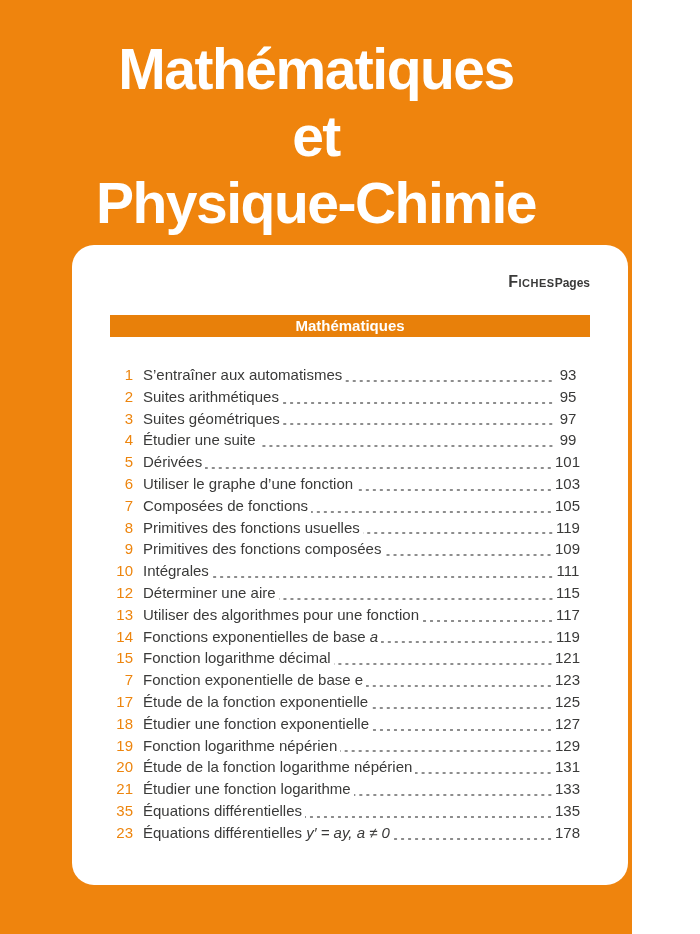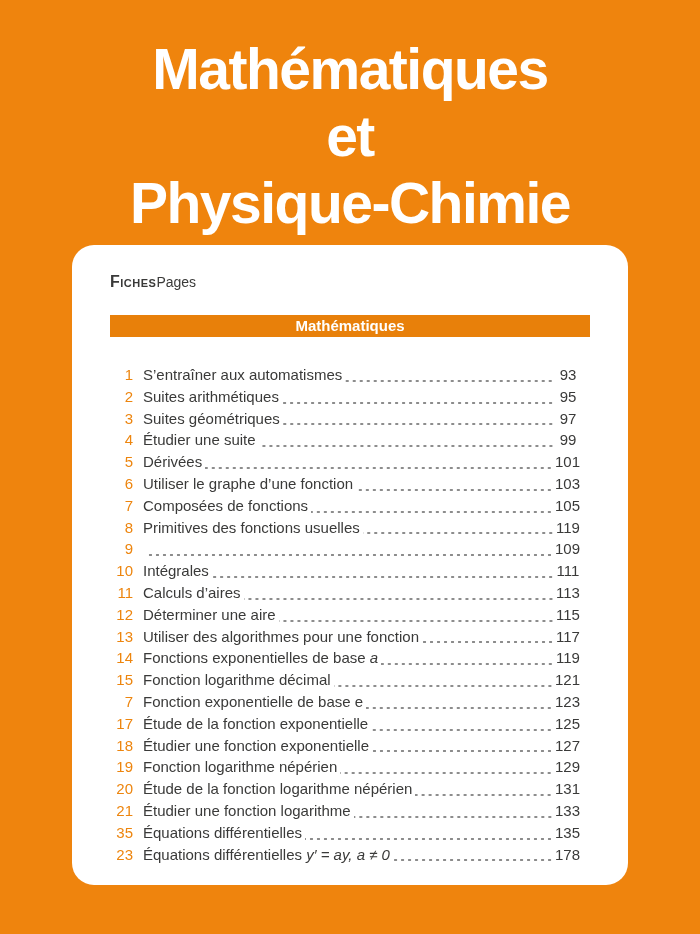--- a/index.html
+++ b/index.html
@@ -5,21 +5,21 @@
   html, body {
     margin: 0;
     padding: 0;
     width: 700px;
     height: 934px;
     overflow: hidden;
     font-family: "Liberation Sans", sans-serif;
   }
   .page {
     position: relative;
-    width: 700px;
+    width: 632px;
     height: 934px;
     background: var(--bg, #EF840D);
   }
   .cover-title {
     position: absolute;
     top: 36px;
     left: 0;
     right: 0;
     text-align: center;
     color: #ffffff;
@@ -34,34 +34,34 @@
     top: 245px;
     width: 556px;
     height: 640px;
     background: #ffffff;
     border-radius: 22px;
     box-sizing: border-box;
     padding: 28px 38px 0 38px;
   }
   .card-header {
     display: flex;
-    justify-content: flex-start;
+    justify-content: flex-end;
     align-items: baseline;
     height: 20px;
   }
   .fiches {
     font-variant: small-caps;
     font-size: 16px;
     font-weight: 600;
     letter-spacing: 0.5px;
     color: var(--text, #3A3A39);
   }
   .pages {
-    font-size: 14px;
-    font-weight: 400;
+    font-size: 12px;
+    font-weight: 700;
     color: var(--text, #3A3A39);
   }
   .banner {
     margin-top: 22px;
     height: 22px;
     line-height: 22px;
     background: var(--banner, #E8800A);
     color: #ffffff;
     font-size: 15px;
     font-weight: bold;
@@ -171,36 +171,31 @@
           <span class="pg">105</span>
         </div>
         <div class="row">
           <span class="num">8</span>
           <span class="title">Primitives des fonctions usuelles</span>
           <span class="dots"></span>
           <span class="pg">119</span>
         </div>
         <div class="row">
           <span class="num">9</span>
+          <span class="title">Primitives des fonctions composées</span>
           <span class="dots"></span>
           <span class="pg">109</span>
         </div>
         <div class="row">
           <span class="num">10</span>
           <span class="title">Intégrales</span>
           <span class="dots"></span>
           <span class="pg">111</span>
         </div>
         <div class="row">
-          <span class="num">11</span>
-          <span class="title">Calculs d’aires</span>
-          <span class="dots"></span>
-          <span class="pg">113</span>
-        </div>
-        <div class="row">
           <span class="num">12</span>
           <span class="title">Déterminer une aire</span>
           <span class="dots"></span>
           <span class="pg">115</span>
         </div>
         <div class="row">
           <span class="num">13</span>
           <span class="title">Utiliser des algorithmes pour une fonction</span>
           <span class="dots"></span>
           <span class="pg">117</span>

